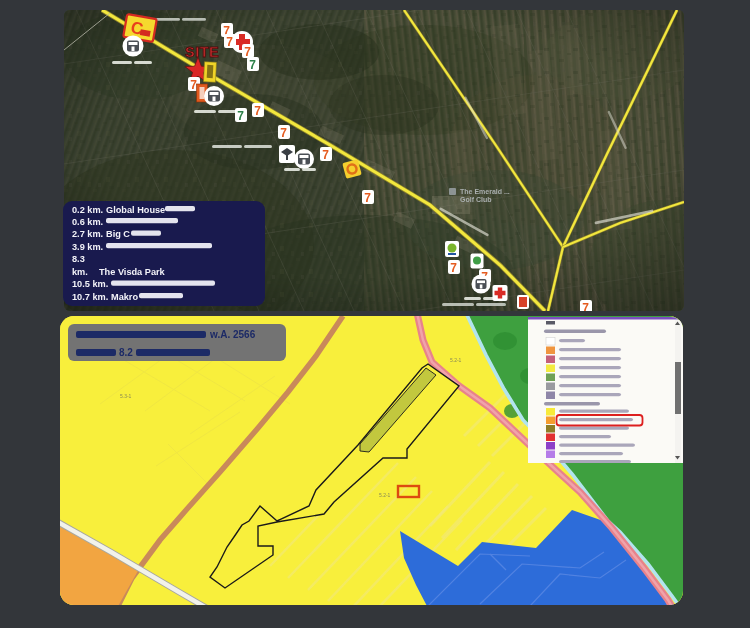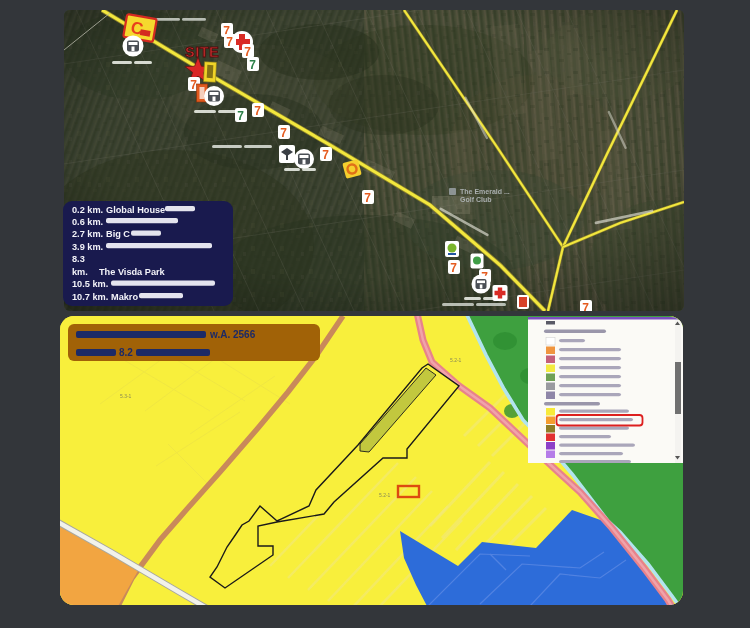--- a/index.html
+++ b/index.html
@@ -327,21 +327,21 @@
         <rect x="-4" y="-5" width="8" height="10" fill="#d8422a"></rect>
       </g>
 
   <g transform="translate(522,297)">
         <rect x="-6" y="-7" width="12" height="14" rx="2" fill="#fff"></rect>
         <text x="-3.8" y="5" font-size="12" font-weight="bold" fill="#e55b1f">7</text>
       </g>
 </svg>
 </div>
 
-<div class="abs" style="left:63px;top:201px;width:170px;height:105px;background:#191a4e;border-radius:9px;">
+<div class="abs" style="left:63px;top:201px;width:202px;height:105px;background:#191a4e;border-radius:9px;">
 <svg width="170" height="105" viewBox="0 0 170 105">
   <g font-family="Liberation Sans" font-size="9.2" font-weight="bold" fill="#f2f2f8">
 
     <text x="9" y="11.5">0.2 km.</text>
         <text x="43" y="11.5">Global House</text>
         <rect x="102" y="5" width="30" height="5.3" rx="2" fill="#e4e4ee"></rect>
 
     <text x="9" y="23.5">0.6 km.</text>
         <rect x="43" y="17" width="72" height="5.3" rx="2" fill="#e4e4ee"></rect>
 
@@ -442,21 +442,21 @@
   <g fill="#8a8a55" font-size="5" font-family="Liberation Sans">
     <text x="60" y="82">5.3-1</text>
     <text x="390" y="46">5.2-1</text>
     <text x="319" y="181">5.2-1</text>
   </g>
 
   <rect x="338" y="170" width="21" height="11" fill="none" stroke="#dd4a10" stroke-width="2.4"></rect>
 </svg>
 </div>
 
-<div class="abs" style="left:68px;top:324px;width:252px;height:37px;background:#a16207;border-radius:6px;">
+<div class="abs" style="left:68px;top:324px;width:218px;height:37px;background:#737373;border-radius:6px;">
 <svg width="218" height="37" viewBox="0 0 218 37">
   <g fill="#1c2a66">
 
     <rect x="8" y="7" width="130" height="7" rx="2"></rect>
     <text x="142" y="14" font-size="10" font-weight="bold" font-family="Liberation Sans">w.A. 2566</text>
 
     <rect x="8" y="25" width="40" height="7" rx="2"></rect>
     <text x="51" y="32" font-size="10" font-weight="bold" font-family="Liberation Sans">8.2</text>
     <rect x="68" y="25" width="74" height="7" rx="2"></rect>
   </g>

